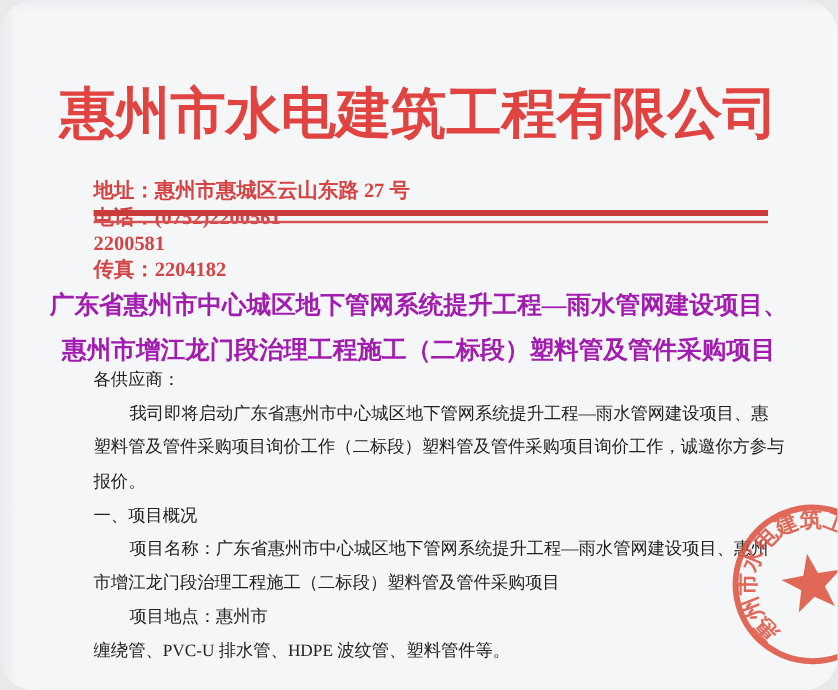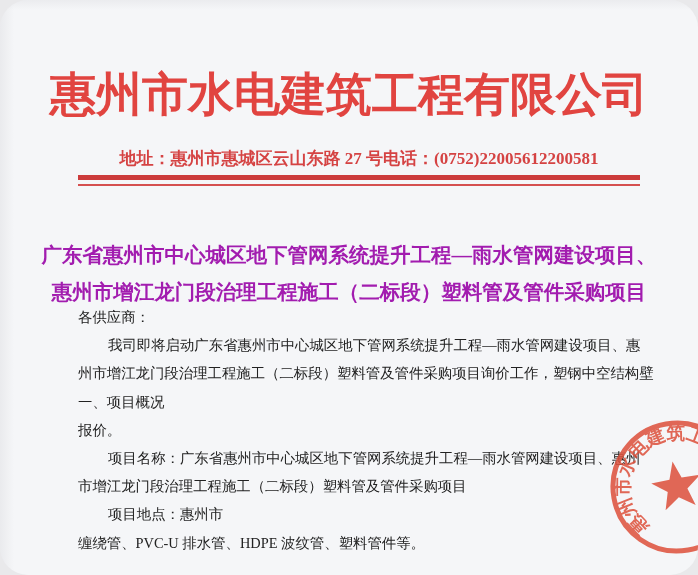--- a/index.html
+++ b/index.html
@@ -34,20 +34,21 @@
   .contact-line {
     position: absolute;
     top: 147px; left: 78px; width: 562px;
     display: flex;
     justify-content: center;
     align-items: baseline;
     font-size: 17px;
     font-weight: bold;
     color: #d54343;
     white-space: nowrap;
+    flex-direction: column;
   }
   .rule-thick {
     position: absolute;
     top: 175px; left: 78px; width: 562px; height: 5px;
     background: #cc3b3b;
   }
   .rule-thin {
     position: absolute;
     top: 184px; left: 78px; width: 562px; height: 2px;
     background: #d55050;
@@ -85,36 +86,37 @@
 <body>
 
 <div class="page">
 
   <div>
     <div class="company-name">惠州市水电建筑工程有限公司</div>
     <div class="contact-line">
       <span>地址：惠州市惠城区云山东路 27 号</span>
       <span>电话：(0752)2200561</span>
       <span>2200581</span>
+      <span>传真：2204182</span>
     </div>
     <div class="rule-thick"></div>
     <div class="rule-thin"></div>
   </div>
 
   <div class="doc-title">
     <div class="t-line">广东省惠州市中心城区地下管网系统提升工程—雨水管网建设项目、</div>
     <div class="t-line">惠州市增江龙门段治理工程施工（二标段）塑料管及管件采购项目</div>
   </div>
 
   <div class="body-text">
     <div class="p-line">各供应商：</div>
     <div class="p-line indent">我司即将启动广东省惠州市中心城区地下管网系统提升工程—雨水管网建设项目、惠</div>
-    <div class="p-line">州市增江龙门段治理工程施工（二标段）塑料管及管件采购项目询价工作，塑钢中空结构壁</div>
+    <div class="p-line">塑料管及管件采购项目询价工作（二标段）塑料管及管件采购项目询价工作，诚邀你方参与</div>
+    <div class="p-line">报价。</div>
     <div class="p-line">一、项目概况</div>
-    <div class="p-line">报价。</div>
     <div class="p-line indent">项目名称：广东省惠州市中心城区地下管网系统提升工程—雨水管网建设项目、惠州</div>
     <div class="p-line">市增江龙门段治理工程施工（二标段）塑料管及管件采购项目</div>
     <div class="p-line indent">项目地点：惠州市</div>
     <div class="p-line">缠绕管、PVC-U 排水管、HDPE 波纹管、塑料管件等。</div>
   </div>
 
   <svg class="seal" viewBox="0 0 172 172">
     <g transform="rotate(-10 86 86)" opacity="0.85">
       <circle cx="86" cy="86" r="64" fill="none" stroke="#dd4f3a" stroke-width="5"></circle>
       <polygon fill="#dd4f3a" points="86,60 92.17,77.51 110.73,77.97 95.99,89.24 101.28,107.03 86,96.5 70.72,107.03 76.01,89.24 61.27,77.97 79.83,77.51"></polygon>

